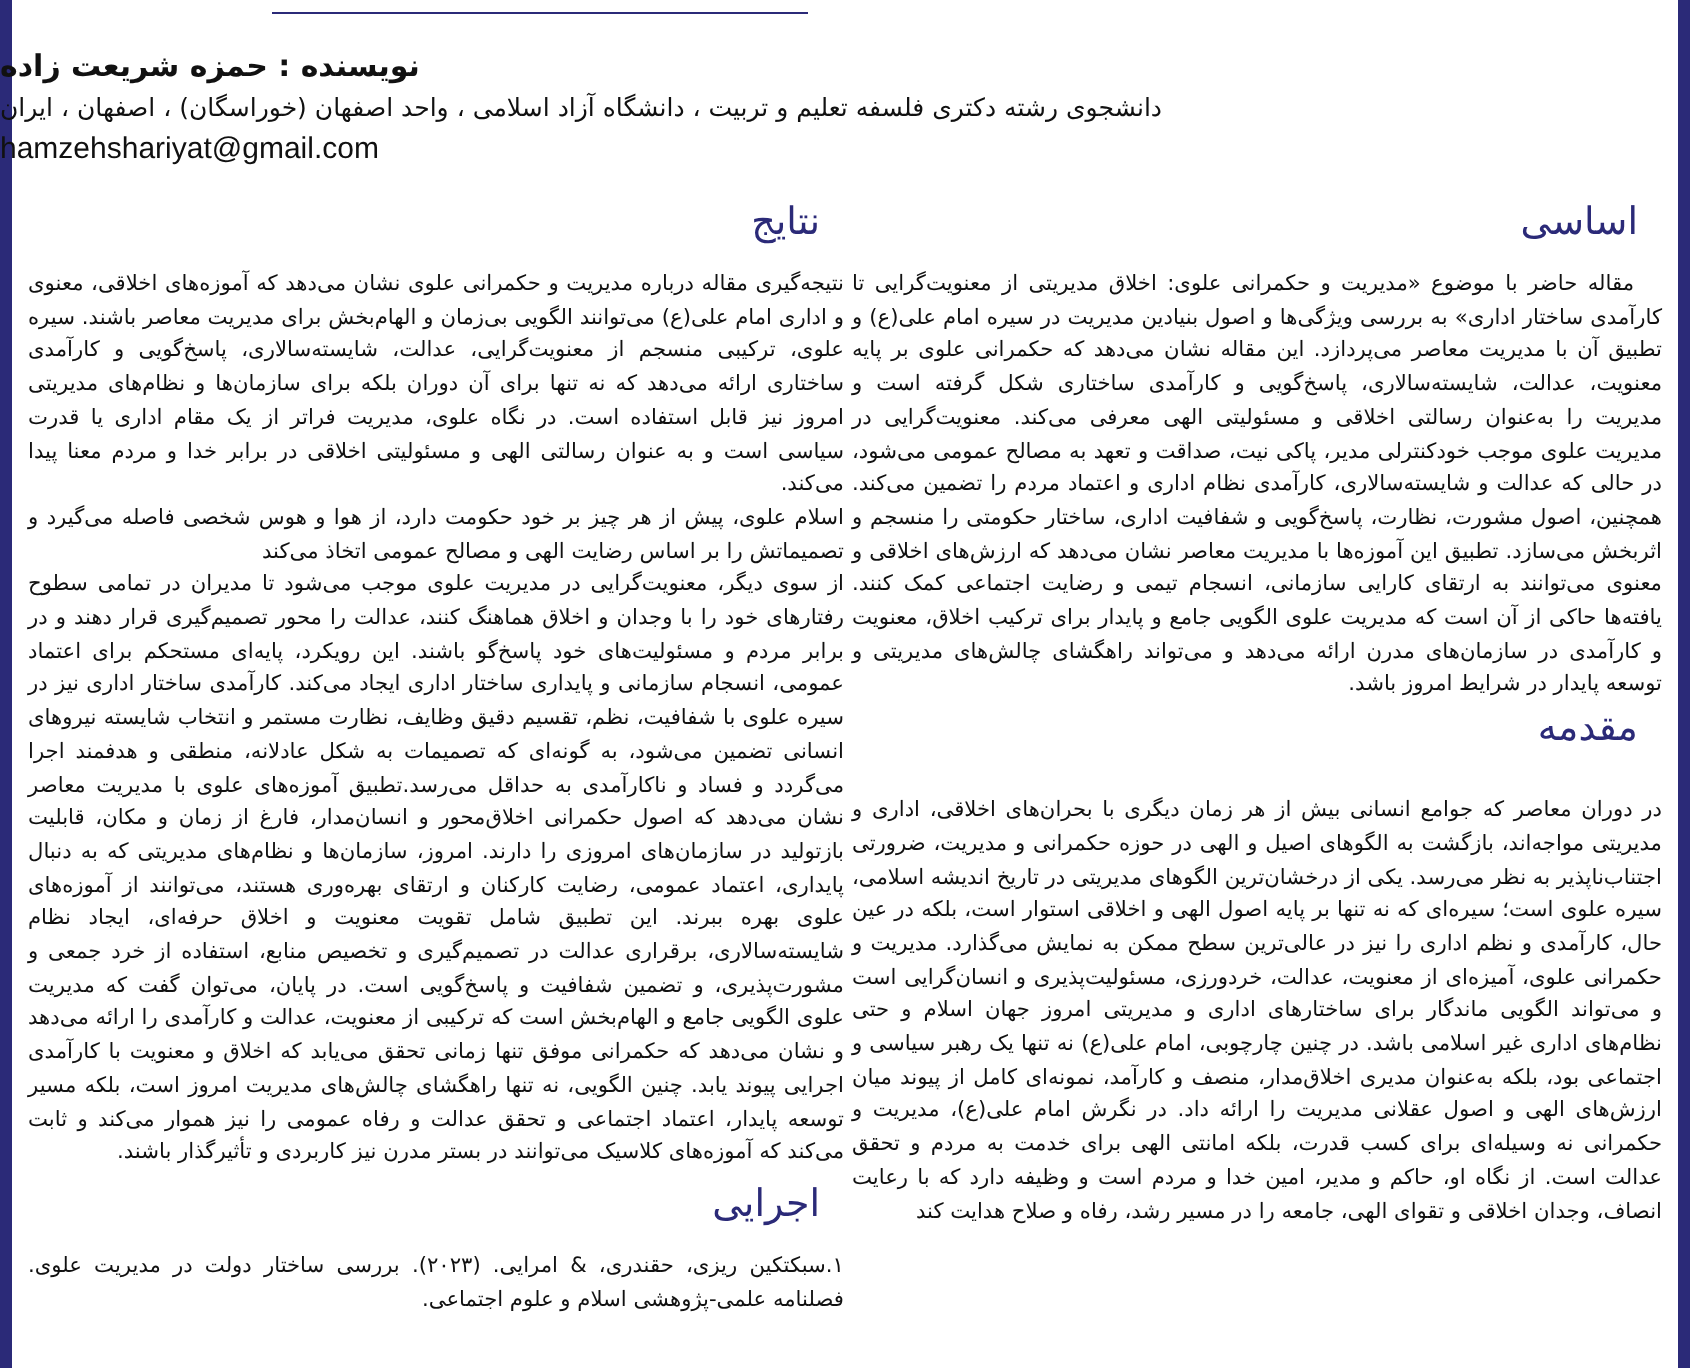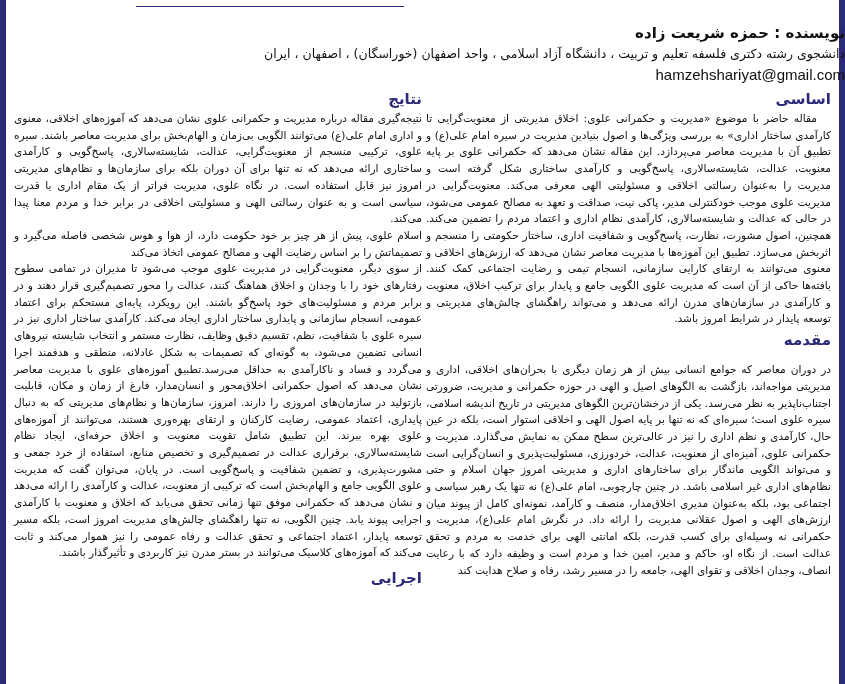--- a/index.html
+++ b/index.html
@@ -1,28 +1,28 @@
 <!DOCTYPE html>
 <html lang="fa" dir="rtl"><head>
 <meta charset="utf-8">
 <style>
   html, body { margin:0; padding:0; }
   body { width:845px; height:684px; overflow:hidden; background:#ffffff; position:relative;
          font-family:"DejaVu Sans", sans-serif; color:#111; }
   .border-left { position:absolute; left:0; top:0; width:6px; height:684px; background:#2b2a78; }
   .border-right { position:absolute; right:0; top:0; width:6px; height:684px; background:#2b2a78; }
   .top-rule { position:absolute; left:136px; top:6px; width:268px; height:1px; background:#2b2a78; }
-  .header { position:absolute; left:0; right:0; top:22px; text-align:right; }
+  .header { position:absolute; left:0; right:0; top:22px; text-align:left; }
   .author { font-family:"DejaVu Sans", sans-serif; font-weight:bold; font-size:15px; line-height:22px; }
   .affil { font-family:"DejaVu Sans", sans-serif; font-weight:normal; font-size:12.5px; line-height:20px; }
   .email { font-family:"Liberation Sans", sans-serif; font-size:15px; line-height:22px; direction:ltr; }
   .col { position:absolute; top:88px; text-align:justify; text-align-last:right; font-size:10.6px; line-height:16.7px; }
   .col-right { right:14px; width:405px; }
   .col-left { left:14px; width:408px; }
-  .heading { font-weight:bold; font-size:15px; color:#2b2a78; line-height:22px; margin:0; }
+  .heading { font-weight:normal; font-size:19px; color:#2b2a78; line-height:22px; margin:12px; }
   p { margin:0; }
   .indent { text-indent:14px; }
   .gap { height:10px; }
   .ref { margin-top:10px; }
 </style>
 </head>
 <body>
 
 <div class="border-left"></div>
 <div class="border-right"></div>
@@ -41,13 +41,14 @@
   <div class="gap"></div>
   <p>در دوران معاصر که جوامع انسانی بیش از هر زمان دیگری با بحران‌های اخلاقی، اداری و مدیریتی مواجه‌اند، بازگشت به الگوهای اصیل و الهی در حوزه حکمرانی و مدیریت، ضرورتی اجتناب‌ناپذیر به نظر می‌رسد. یکی از درخشان‌ترین الگوهای مدیریتی در تاریخ اندیشه اسلامی، سیره علوی است؛ سیره‌ای که نه تنها بر پایه اصول الهی و اخلاقی استوار است، بلکه در عین حال، کارآمدی و نظم اداری را نیز در عالی‌ترین سطح ممکن به نمایش می‌گذارد. مدیریت و حکمرانی علوی، آمیزه‌ای از معنویت، عدالت، خردورزی، مسئولیت‌پذیری و انسان‌گرایی است و می‌تواند الگویی ماندگار برای ساختارهای اداری و مدیریتی امروز جهان اسلام و حتی نظام‌های اداری غیر اسلامی باشد. در چنین چارچوبی، امام علی(ع) نه تنها یک رهبر سیاسی و اجتماعی بود، بلکه به‌عنوان مدیری اخلاق‌مدار، منصف و کارآمد، نمونه‌ای کامل از پیوند میان ارزش‌های الهی و اصول عقلانی مدیریت را ارائه داد. در نگرش امام علی(ع)، مدیریت و حکمرانی نه وسیله‌ای برای کسب قدرت، بلکه امانتی الهی برای خدمت به مردم و تحقق عدالت است. از نگاه او، حاکم و مدیر، امین خدا و مردم است و وظیفه دارد که با رعایت انصاف، وجدان اخلاقی و تقوای الهی، جامعه را در مسیر رشد، رفاه و صلاح هدایت کند</p>
 </div>
 
 <div class="col col-left">
   <h2 class="heading">نتایج</h2>
   <p>نتیجه‌گیری مقاله درباره مدیریت و حکمرانی علوی نشان می‌دهد که آموزه‌های اخلاقی، معنوی و اداری امام علی(ع) می‌توانند الگویی بی‌زمان و الهام‌بخش برای مدیریت معاصر باشند. سیره علوی، ترکیبی منسجم از معنویت‌گرایی، عدالت، شایسته‌سالاری، پاسخ‌گویی و کارآمدی ساختاری ارائه می‌دهد که نه تنها برای آن دوران بلکه برای سازمان‌ها و نظام‌های مدیریتی امروز نیز قابل استفاده است. در نگاه علوی، مدیریت فراتر از یک مقام اداری یا قدرت سیاسی است و به عنوان رسالتی الهی و مسئولیتی اخلاقی در برابر خدا و مردم معنا پیدا می‌کند.</p>
   <p>اسلام علوی، پیش از هر چیز بر خود حکومت دارد، از هوا و هوس شخصی فاصله می‌گیرد و تصمیماتش را بر اساس رضایت الهی و مصالح عمومی اتخاذ می‌کند</p>
   <p>از سوی دیگر، معنویت‌گرایی در مدیریت علوی موجب می‌شود تا مدیران در تمامی سطوح رفتارهای خود را با وجدان و اخلاق هماهنگ کنند، عدالت را محور تصمیم‌گیری قرار دهند و در برابر مردم و مسئولیت‌های خود پاسخ‌گو باشند. این رویکرد، پایه‌ای مستحکم برای اعتماد عمومی، انسجام سازمانی و پایداری ساختار اداری ایجاد می‌کند. کارآمدی ساختار اداری نیز در سیره علوی با شفافیت، نظم، تقسیم دقیق وظایف، نظارت مستمر و انتخاب شایسته نیروهای انسانی تضمین می‌شود، به گونه‌ای که تصمیمات به شکل عادلانه، منطقی و هدفمند اجرا می‌گردد و فساد و ناکارآمدی به حداقل می‌رسد.تطبیق آموزه‌های علوی با مدیریت معاصر نشان می‌دهد که اصول حکمرانی اخلاق‌محور و انسان‌مدار، فارغ از زمان و مکان، قابلیت بازتولید در سازمان‌های امروزی را دارند. امروز، سازمان‌ها و نظام‌های مدیریتی که به دنبال پایداری، اعتماد عمومی، رضایت کارکنان و ارتقای بهره‌وری هستند، می‌توانند از آموزه‌های علوی بهره ببرند. این تطبیق شامل تقویت معنویت و اخلاق حرفه‌ای، ایجاد نظام شایسته‌سالاری، برقراری عدالت در تصمیم‌گیری و تخصیص منابع، استفاده از خرد جمعی و مشورت‌پذیری، و تضمین شفافیت و پاسخ‌گویی است. در پایان، می‌توان گفت که مدیریت علوی الگویی جامع و الهام‌بخش است که ترکیبی از معنویت، عدالت و کارآمدی را ارائه می‌دهد و نشان می‌دهد که حکمرانی موفق تنها زمانی تحقق می‌یابد که اخلاق و معنویت با کارآمدی اجرایی پیوند یابد. چنین الگویی، نه تنها راهگشای چالش‌های مدیریت امروز است، بلکه مسیر توسعه پایدار، اعتماد اجتماعی و تحقق عدالت و رفاه عمومی را نیز هموار می‌کند و ثابت می‌کند که آموزه‌های کلاسیک می‌توانند در بستر مدرن نیز کاربردی و تأثیرگذار باشند.</p>
   <h2 class="heading" style="margin-top:6px;">اجرایی</h2>
+  <p class="ref">۱.سبکتکین ریزی، حقندری، &amp; امرایی. (۲۰۲۳). بررسی ساختار دولت در مدیریت علوی. فصلنامه علمی-پژوهشی اسلام و علوم اجتماعی.</p>
 </div>
 
 </body></html>

